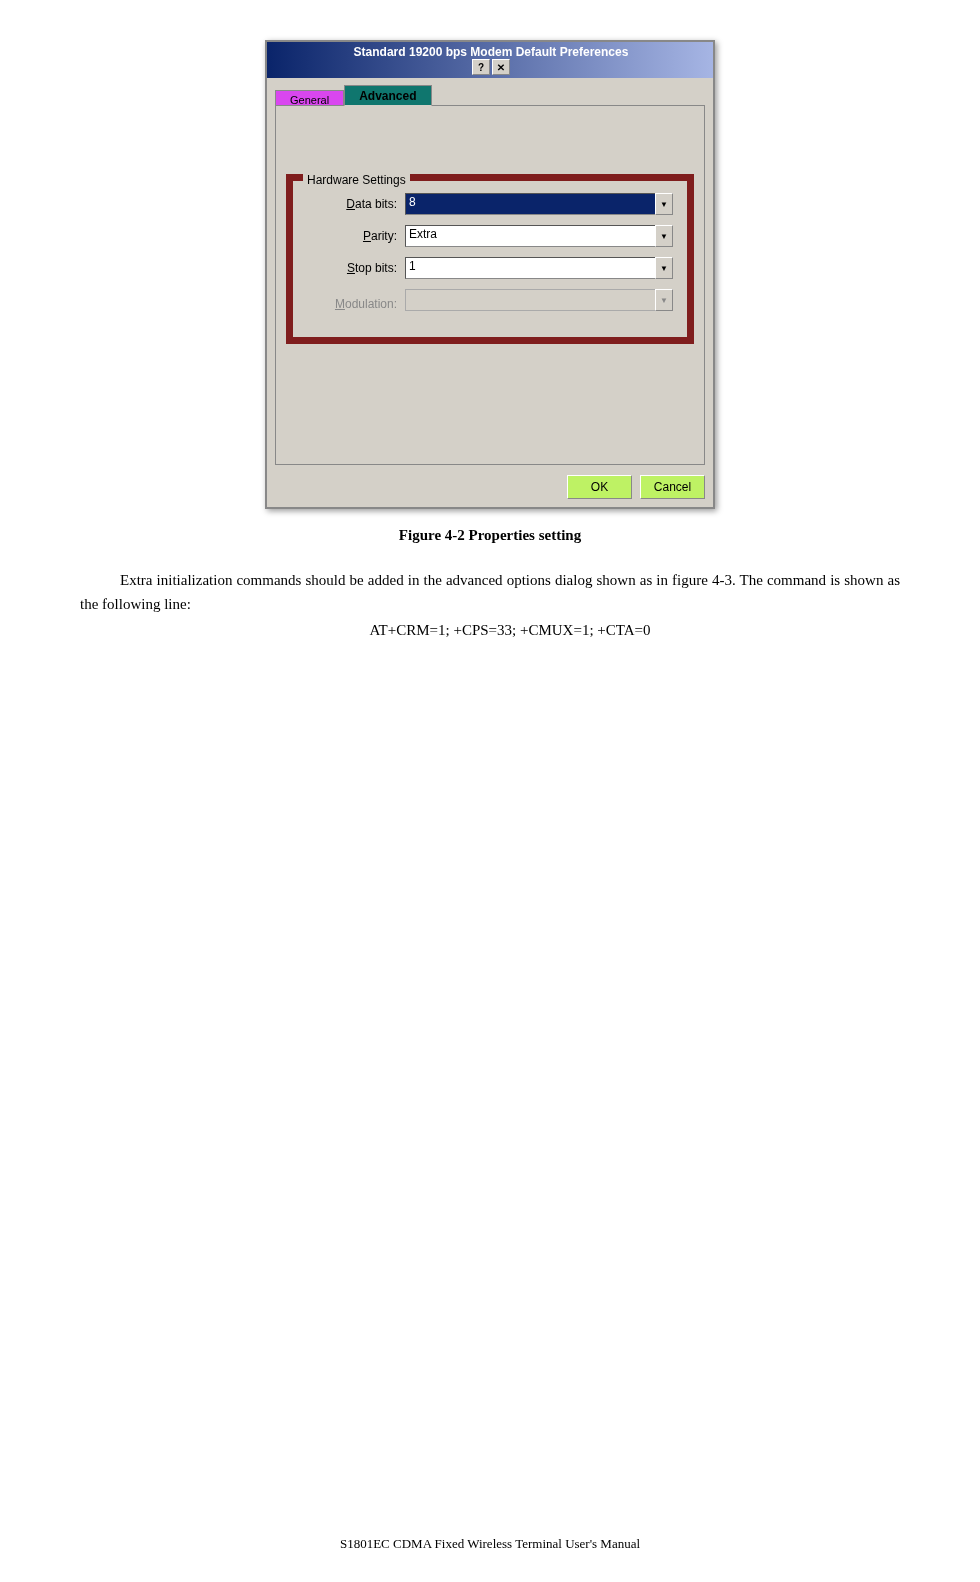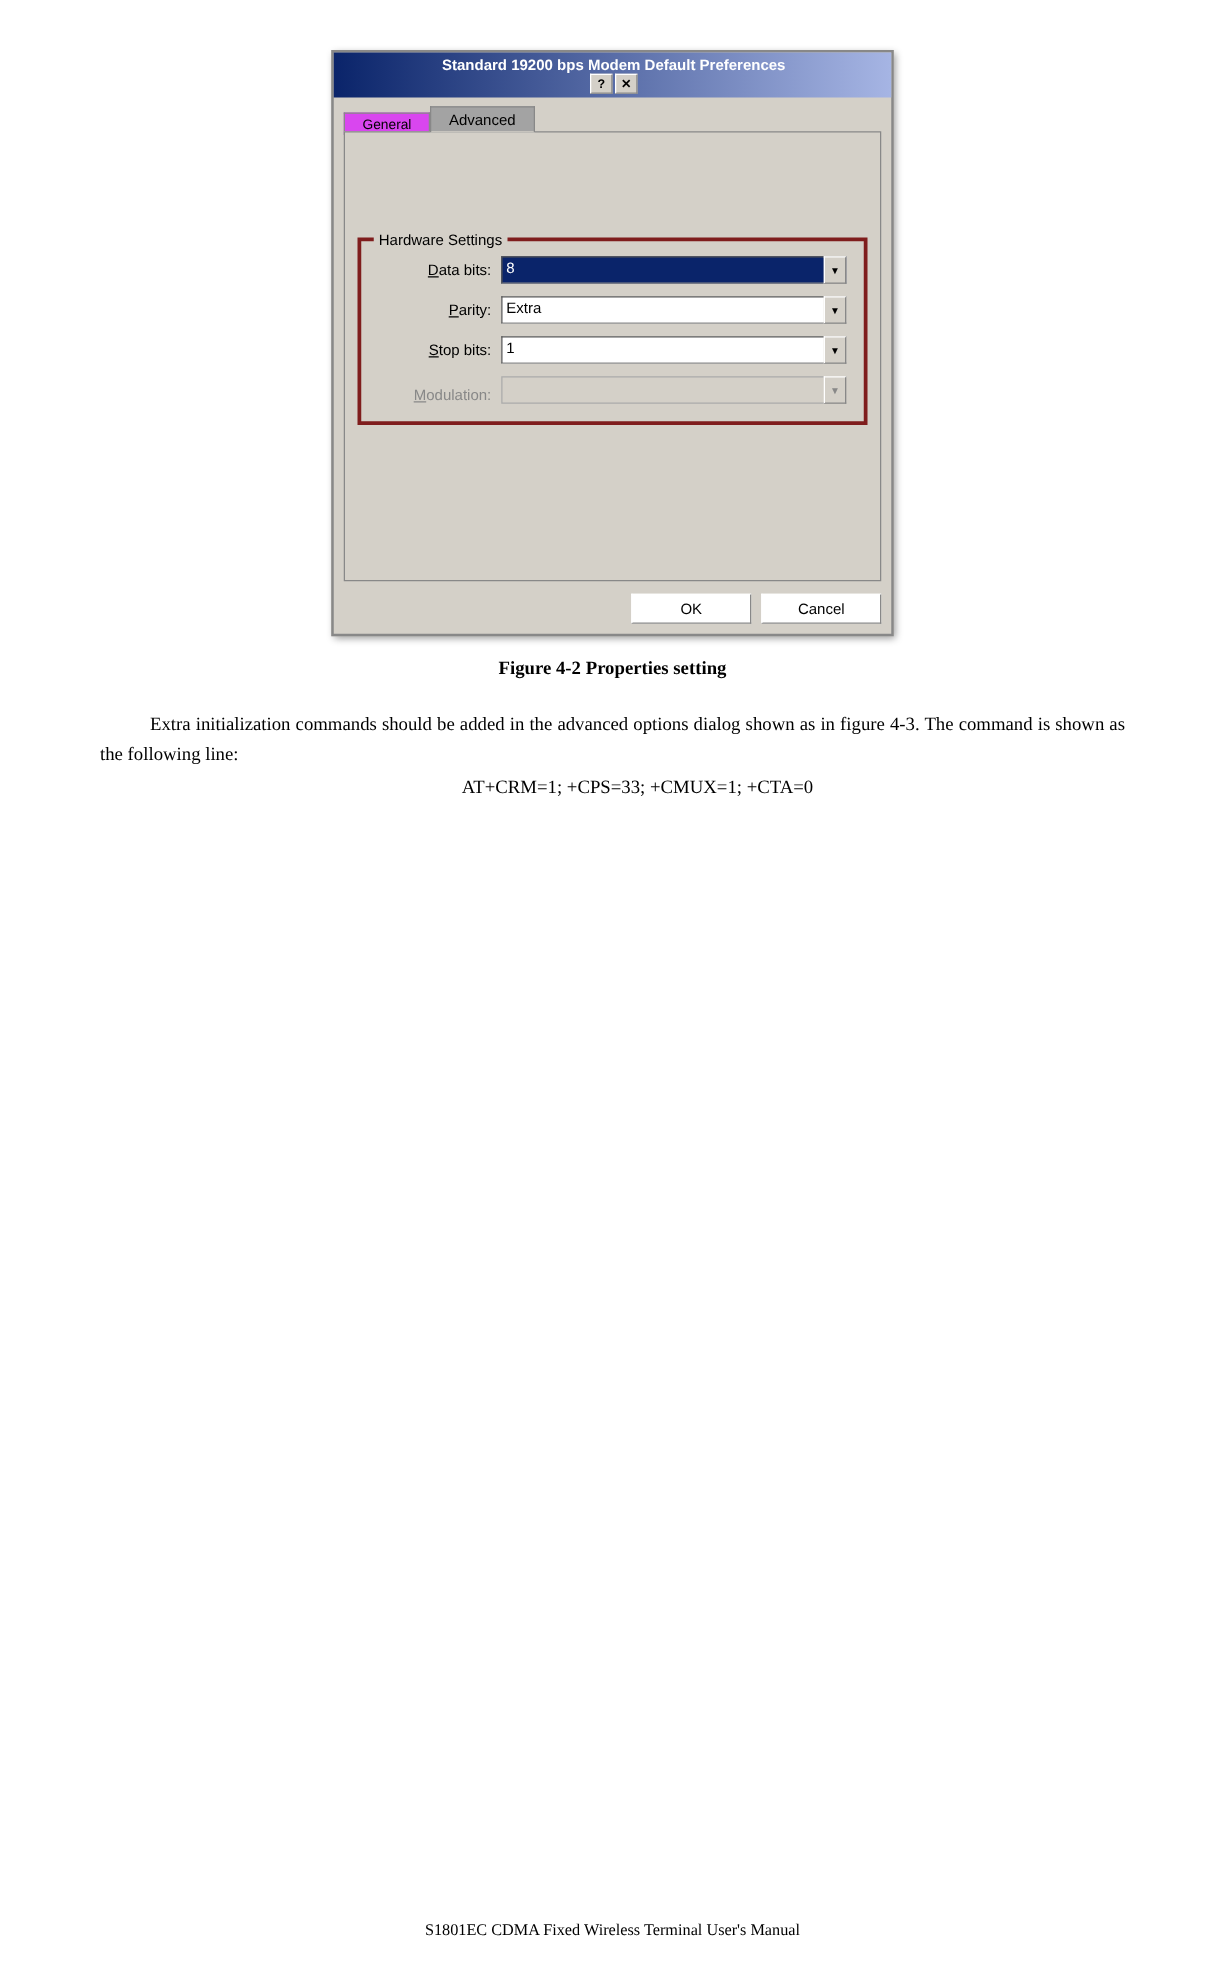--- a/index.html
+++ b/index.html
@@ -92,47 +92,47 @@
       border: 1px solid #888;
       border-bottom: none;
       background: #d4d0c8;
       cursor: pointer;
       font-size: 12px;
       position: relative;
       top: 1px;
     }
 
     .tab.active {
-      background: #a3a3a3;
+      background: #0f766e;
       border-bottom: 1px solid #d4d0c8;
       z-index: 2;
-      font-weight: normal;
+      font-weight: bold;
     }
 
     .tab.inactive {
       background: #d946ef;
       top: 3px;
       font-size: 11px;
     }
 
     
     .tab-content-area {
       border: 1px solid #888;
       background: #d4d0c8;
       padding: 16px 10px 14px 10px;
       min-height: 360px;
       position: relative;
       z-index: 1;
     }
 
     
     .hardware-group {
-      border: 3px solid #7f1d1d;
-      padding: 12px 14px 14px 14px;
-      margin-top: 68px;
+      border: 7px solid #7f1d1d;
+      padding: 12px 14px 26px 14px;
+      margin-top: 52px;
       position: relative;
     }
 
     .hardware-group-legend {
       position: absolute;
       top: -8px;
       left: 10px;
       background: #d4d0c8;
       padding: 0 4px;
       font-size: 12px;
@@ -220,23 +220,23 @@
 
     
     .dialog-buttons {
       display: flex;
       justify-content: flex-end;
       gap: 8px;
       margin-top: 10px;
     }
 
     .win-btn {
-      width: 96px;
+      width: 65px;
       height: 24px;
-      background: #ffffff;
+      background: #bef264;
       border: 1px solid #888;
       border-top-color: #fff;
       border-left-color: #fff;
       font-size: 12px;
       font-family: Arial, sans-serif;
       cursor: pointer;
       display: flex;
       align-items: center;
       justify-content: center;
     }

